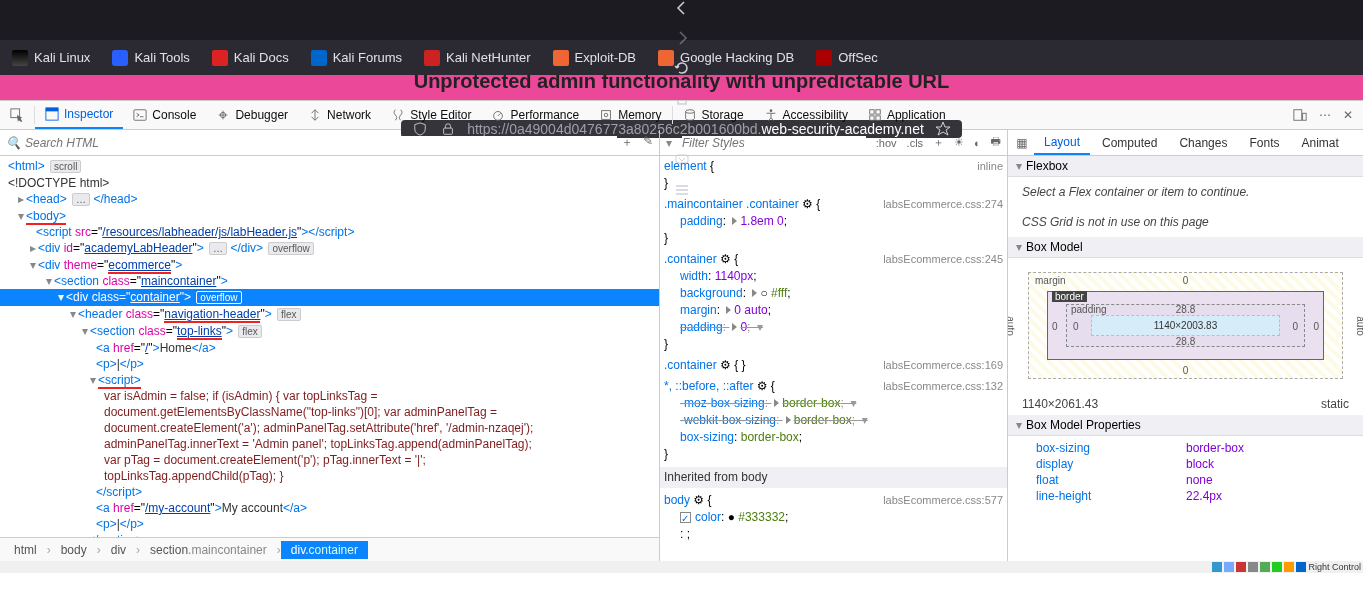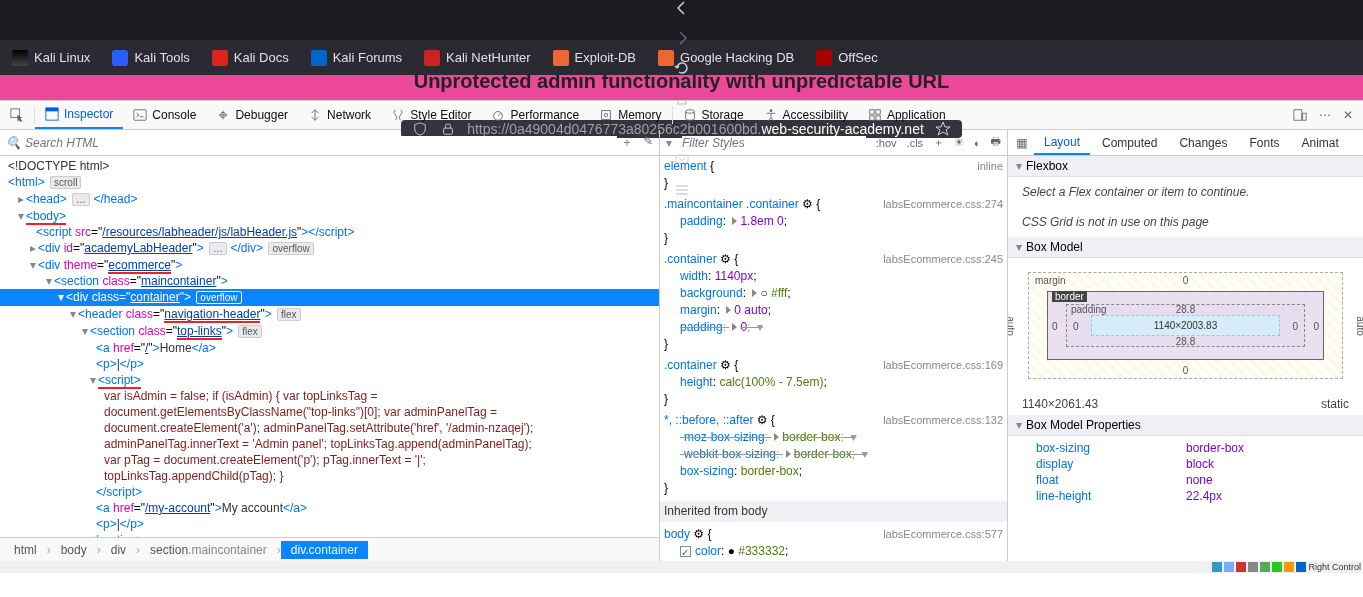--- a/index.html
+++ b/index.html
@@ -299,22 +299,22 @@
   <div class="dom-panel">
     <div class="dom-search">
       <span>🔍</span>
       <input placeholder="Search HTML" style="">
       <div class="btns">
           <span>＋</span>
           <span>✎</span>
         </div>
     </div>
     <div class="dom-tree">
+      <div class="ln"><span class="tag">&lt;html&gt;</span> <span class="inl-badge">scroll</span></div>
       <div class="ln"><span class="txt">&lt;!DOCTYPE html&gt;</span></div>
-      <div class="ln"><span class="tag">&lt;html&gt;</span> <span class="inl-badge">scroll</span></div>
       <div class="ln" style="padding-left:16px"><span class="twisty">▸</span><span class="tag">&lt;head&gt;</span> <span class="inl-badge">…</span> <span class="tag">&lt;/head&gt;</span></div>
       <div class="ln" style="padding-left:16px"><span class="twisty">▾</span><span class="tag underline-red">&lt;body&gt;</span></div>
       <div class="ln" style="padding-left:36px"><span class="tag">&lt;script</span> <span class="attr">src</span>=<span>"</span><span class="str">/resources/labheader/js/labHeader.js</span><span>"</span><span class="tag">&gt;&lt;/script&gt;</span></div>
       <div class="ln" style="padding-left:28px"><span class="twisty">▸</span><span class="tag">&lt;div</span> <span class="attr">id</span>="<span class="str">academyLabHeader</span>"<span class="tag">&gt;</span> <span class="inl-badge">…</span> <span class="tag">&lt;/div&gt;</span> <span class="inl-badge">overflow</span></div>
       <div class="ln" style="padding-left:28px"><span class="twisty">▾</span><span class="tag">&lt;div</span> <span class="attr">theme</span>="<span class="str underline-red">ecommerce</span>"<span class="tag">&gt;</span></div>
       <div class="ln" style="padding-left:44px"><span class="twisty">▾</span><span class="tag">&lt;section</span> <span class="attr">class</span>="<span class="str">maincontainer</span>"<span class="tag">&gt;</span></div>
       <div class="ln selected" style="padding-left:56px"><span class="twisty" style="color:#fff">▾</span><span class="tag">&lt;div</span> <span class="attr">class</span>="<span class="str">container</span>"<span class="tag">&gt;</span> <span class="inl-badge">overflow</span></div>
       <div class="ln" style="padding-left:68px"><span class="twisty">▾</span><span class="tag">&lt;header</span> <span class="attr">class</span>="<span class="str underline-red">navigation-header</span>"<span class="tag">&gt;</span> <span class="inl-badge">flex</span></div>
       <div class="ln" style="padding-left:80px"><span class="twisty">▾</span><span class="tag">&lt;section</span> <span class="attr">class</span>="<span class="str underline-red">top-links</span>"<span class="tag">&gt;</span> <span class="inl-badge">flex</span></div>
       <div class="ln" style="padding-left:96px"><span class="tag">&lt;a</span> <span class="attr">href</span>="<span class="str">/</span>"<span class="tag">&gt;</span><span class="txt">Home</span><span class="tag">&lt;/a&gt;</span></div>
@@ -355,21 +355,21 @@
     </div>
     <div class="rules-body">
       <div class="rule"><span class="src">inline</span><span class="sel">element</span> {<br>}</div>
       <div class="rule"><span class="src">labsEcommerce.css:274</span><span class="sel">.maincontainer .container</span> ⚙ {<div class="prop"><span class="pname">padding</span>: <span class="toggle"></span><span class="valnum">1.8em 0</span>;</div>}</div>
       <div class="rule"><span class="src">labsEcommerce.css:245</span><span class="sel">.container</span> ⚙ {
         <div class="prop"><span class="pname">width</span>: <span class="valnum">1140px</span>;</div>
         <div class="prop"><span class="pname">background</span>: <span class="toggle"></span>○ <span class="pval">#fff</span>;</div>
         <div class="prop"><span class="pname">margin</span>: <span class="toggle"></span><span class="valnum">0 auto</span>;</div>
         <div class="prop strike"><span class="pname">padding</span>: <span class="toggle"></span><span class="valnum">0</span>; &nbsp;▾</div>}</div>
       <div class="rule"><span class="src">labsEcommerce.css:169</span><span class="sel">.container</span> ⚙ {
-        <div class="prop"><span class="pname">height</span>: <span class="pval">calc(100% - 7.5em)</span>;</div>}</div>
+        }</div>
       <div class="rule"><span class="src">labsEcommerce.css:132</span><span class="sel">*, ::before, ::after</span> ⚙ {
         <div class="prop strike"><span class="pname">-moz-box-sizing</span>: <span class="toggle"></span><span class="pval">border-box</span>; &nbsp;▾</div>
         <div class="prop strike"><span class="pname">-webkit-box-sizing</span>: <span class="toggle"></span><span class="pval">border-box</span>; &nbsp;▾</div>
         <div class="prop"><span class="pname">box-sizing</span>: <span class="pval">border-box</span>;</div>}</div>
       <div class="inherit-hdr">Inherited from body</div>
       <div class="rule"><span class="src">labsEcommerce.css:577</span><span class="sel">body</span> ⚙ {
         <div class="prop"><span class="checkbox checked"></span><span class="pname">color</span>: ● <span class="pval">#333332</span>;</div>
         <div class="prop">: ;</div>
         </div>
     </div>

